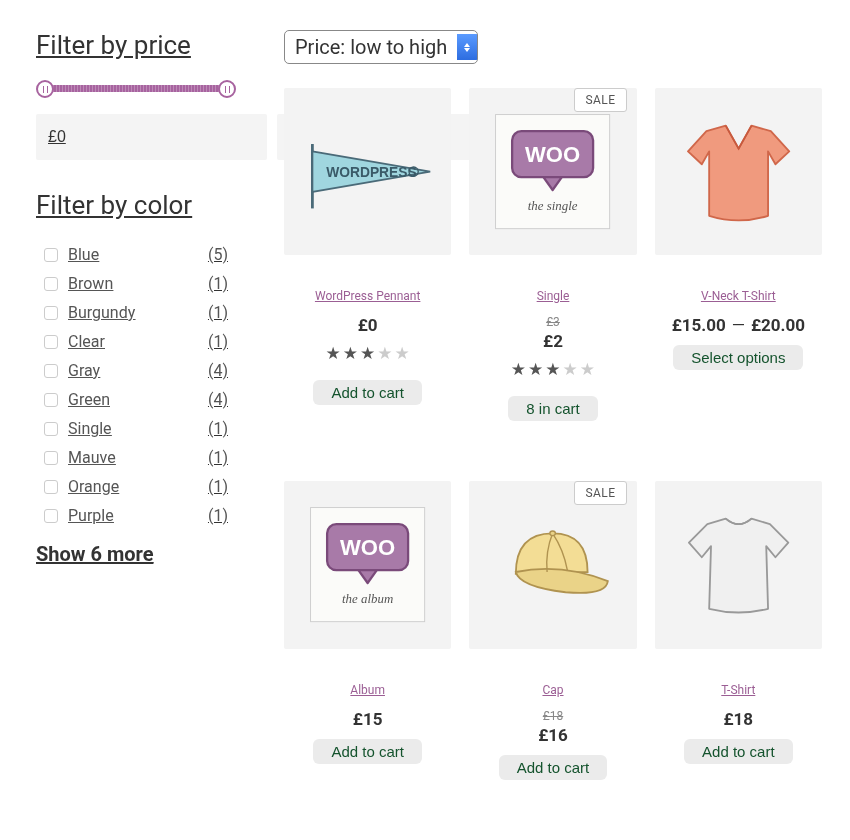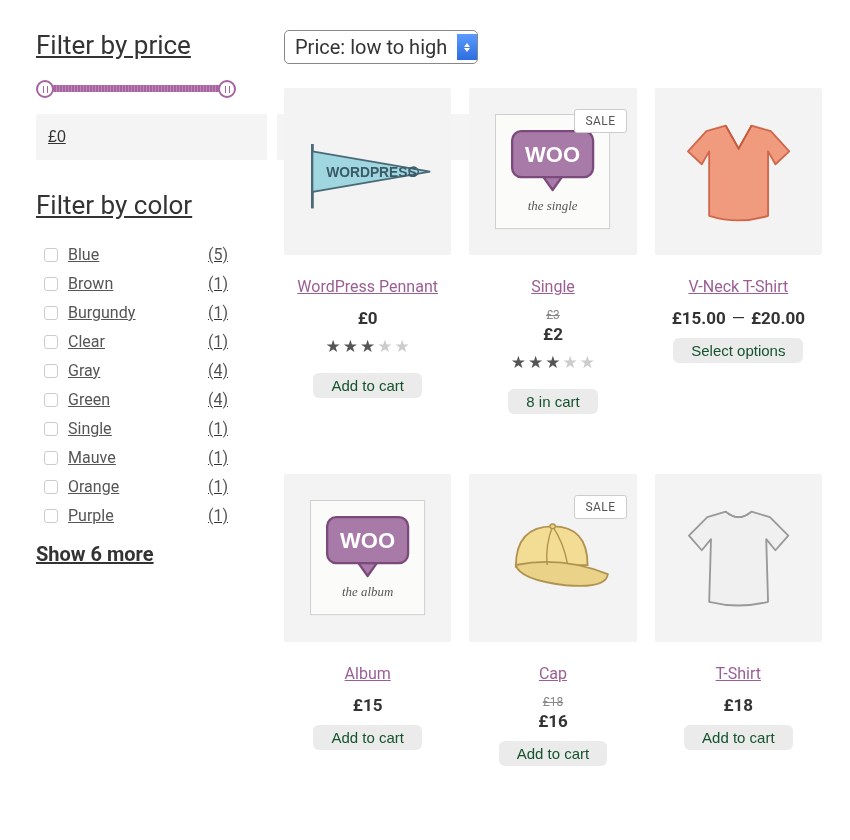--- a/index.html
+++ b/index.html
@@ -162,36 +162,37 @@
     background: #f3f3f3;
     border-radius: 2px;
     display: flex;
     align-items: center;
     justify-content: center;
     margin-bottom: 22px;
     position: relative;
   }
   .sale-badge {
     position: absolute;
-    top: 21px;
+    top: 0;
     right: 10px;
     background: #fff;
     border: 1px solid #ccc;
     padding: 4px 10px;
     font-size: 12px;
     color: #555;
     border-radius: 3px;
     letter-spacing: 0.5px;
   }
   .product-title {
     color: #9b5e94;
     text-decoration: underline;
-    font-size: 16px;
+    font-size: 12px;
     margin-bottom: 12px;
     cursor: pointer;
+    margin-top: 12px;
   }
   .product-price {
     font-weight: 700;
     font-size: 17px;
     color: #333;
     margin-bottom: 10px;
   }
   .price-dash { font-weight: 400; padding: 0 6px; }
   .old-price {
     text-decoration: line-through;

